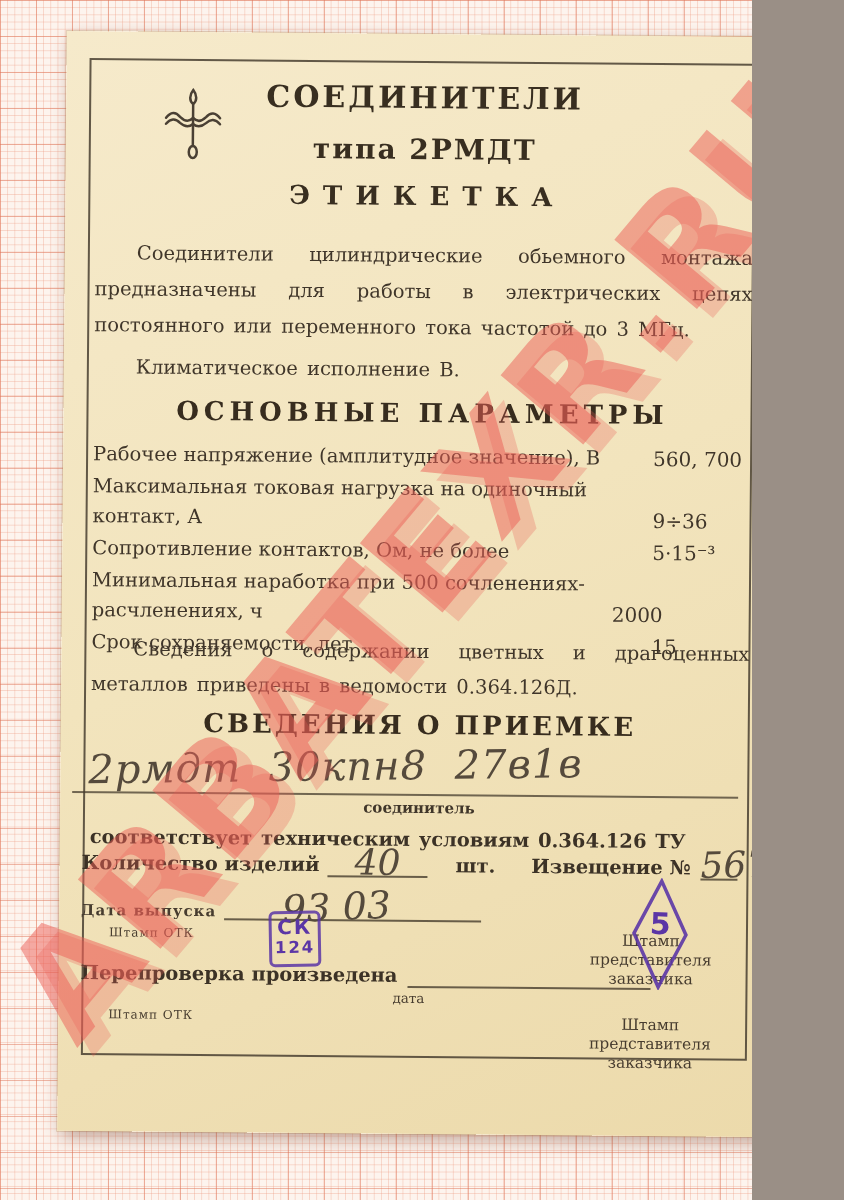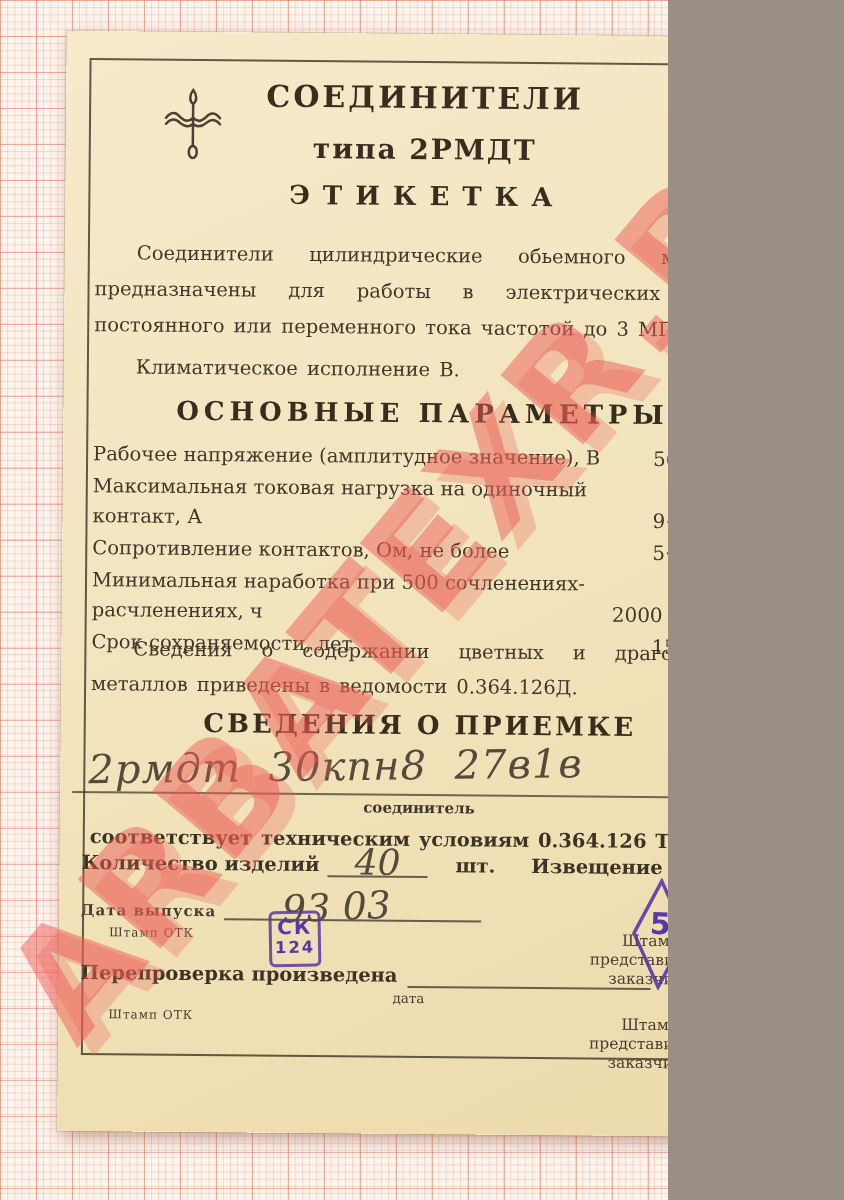--- a/index.html
+++ b/index.html
@@ -1,17 +1,17 @@
 <!DOCTYPE html>
 <html><head>
 <meta charset="utf-8">
 <style>
   html,body { margin:0; padding:0; background:#9a8f86; }
   .scene {
-    position:relative; width:668px; height:1200px; overflow:hidden;
+    position:relative; width:752px; height:1200px; overflow:hidden;
     background-color:#fdf4ee;
     background-image:
       linear-gradient(rgba(223,118,90,0.50) 1px, transparent 1px),
       linear-gradient(90deg, rgba(223,118,90,0.50) 1px, transparent 1px),
       linear-gradient(rgba(238,160,135,0.38) 1px, transparent 1px),
       linear-gradient(90deg, rgba(238,160,135,0.38) 1px, transparent 1px);
     background-size:36px 36px, 36px 36px, 7.2px 7.2px, 7.2px 7.2px;
     font-family:"DejaVu Serif", serif;
   }
   .paper {

